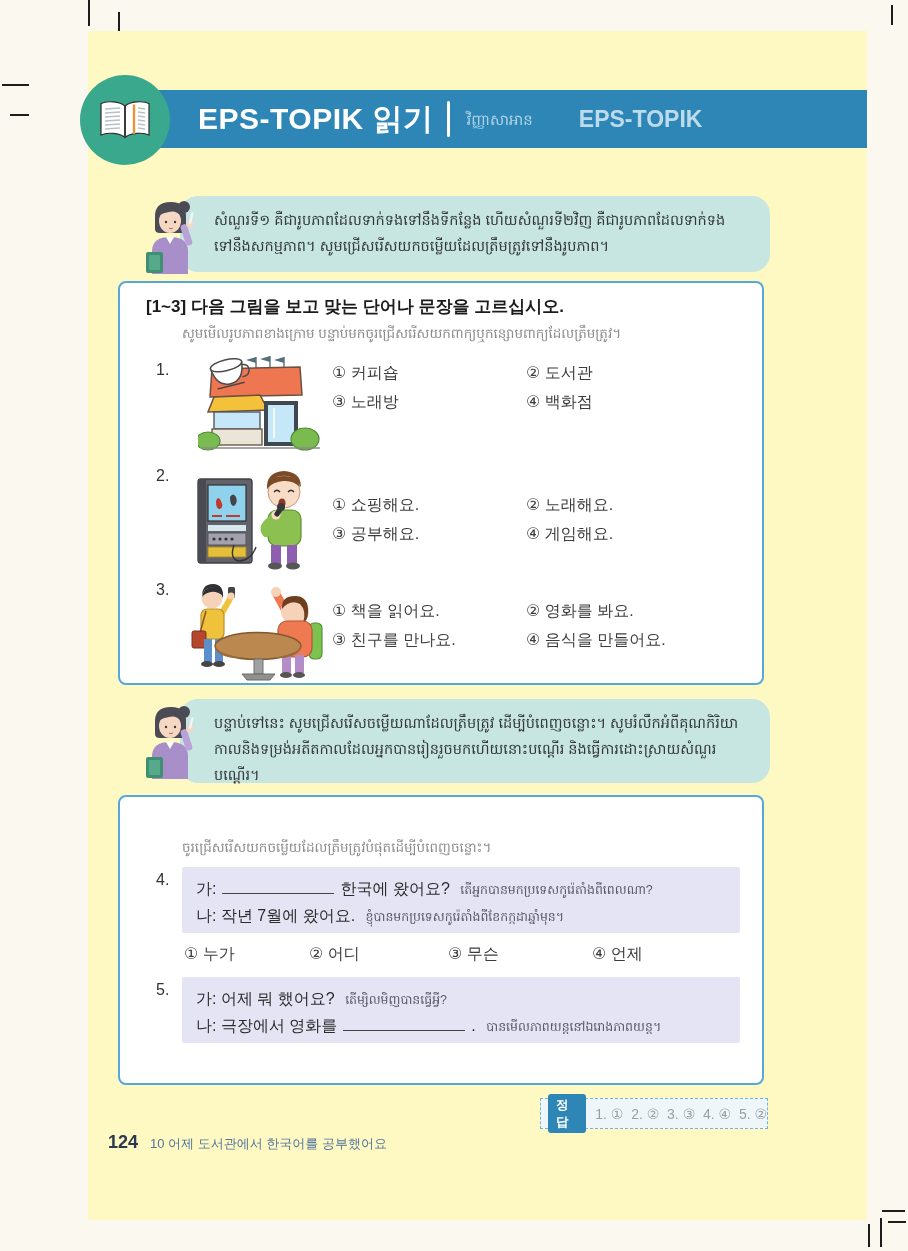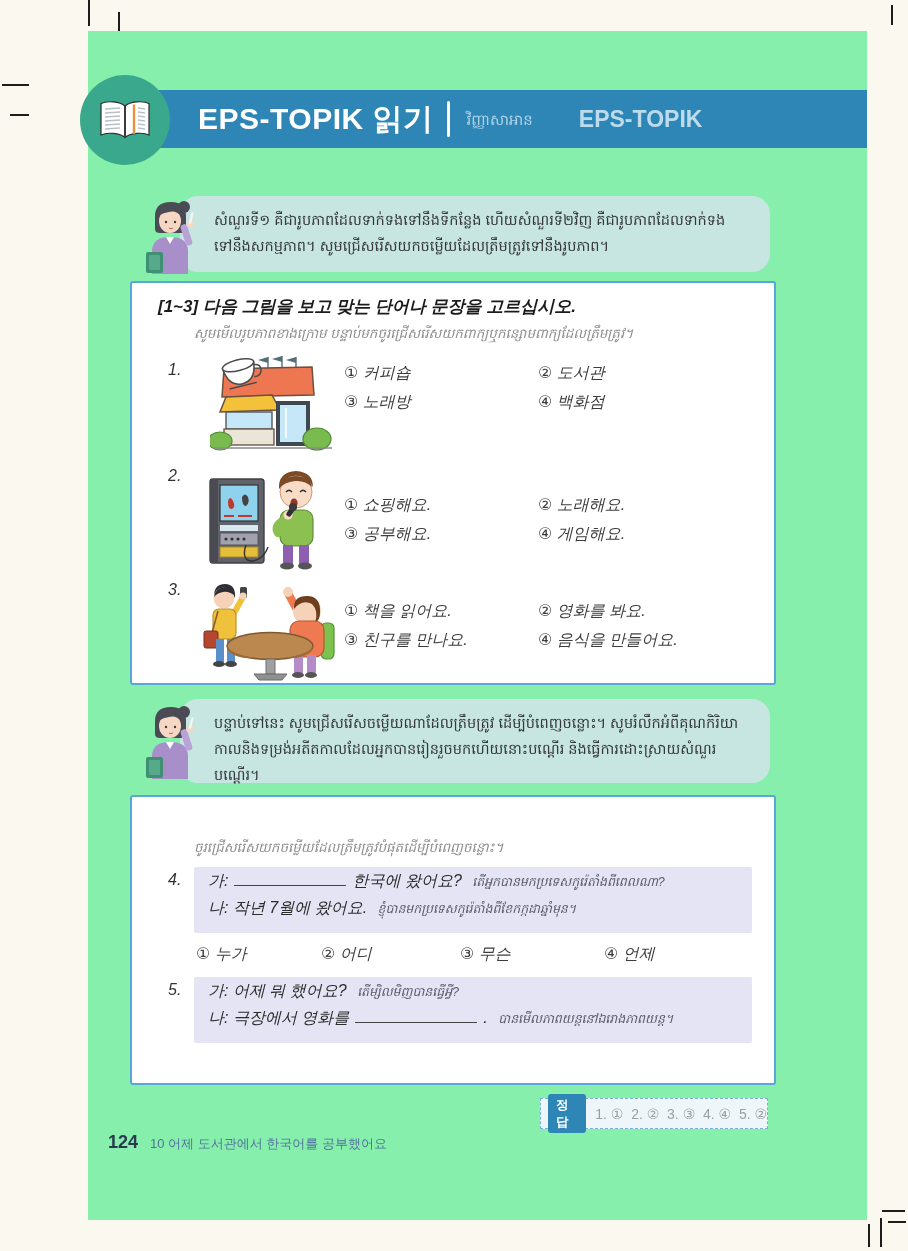--- a/index.html
+++ b/index.html
@@ -2,21 +2,21 @@
 <html><head>
 <meta charset="utf-8">
 <style>
   html,body{margin:0;padding:0;background:#faf8ef;}
   .canvas{position:relative;width:908px;height:1251px;background:#faf8ef;overflow:hidden;
           font-family:"Liberation Sans","DejaVu Sans",sans-serif;}
   .crop{position:absolute;background:#1d1d1d;}
   .crop.v{width:2px;}
   .crop.h{height:2px;}
 
-  .page{position:absolute;left:88px;top:31px;width:779px;height:1189px;background:#86efac;}
+  .page{position:absolute;left:88px;top:31px;width:779px;height:1189px;background:#fef9c3;}
 
   
   .banner{position:absolute;left:14px;top:59px;width:765px;height:58px;background:#2d86b5;
           display:flex;align-items:center;padding-left:96px;box-sizing:border-box;}
   .banner-title{color:#ffffff;font-size:30px;font-weight:bold;letter-spacing:.5px;}
   .banner-divider{display:inline-block;width:3px;height:36px;background:#ffffff;margin:0 16px 0 14px;border-radius:2px;}
   .banner-khmer{color:#aed3e8;font-size:15px;margin-top:4px;}
   .banner-latin{color:#bcdcec;font-size:23px;font-weight:bold;margin-left:46px;}
   .badge-circle{position:absolute;left:-8px;top:44px;width:90px;height:90px;border-radius:50%;
           background:#3aa88d;display:flex;align-items:center;justify-content:center;}
@@ -24,36 +24,36 @@
   
   .inst{position:absolute;left:92px;width:590px;background:#c7e6e2;border-radius:18px;
         box-sizing:border-box;padding:11px 26px 10px 34px;color:#35383a;font-size:14.5px;line-height:26px;}
   .inst1{top:165px;height:76px;}
   .inst2{top:668px;height:84px;}
   .teacher{position:absolute;left:52px;width:62px;height:76px;z-index:3;}
   .teacher1{top:167px;}
   .teacher2{top:672px;}
 
   
-  .sec{position:absolute;left:42px;width:646px;background:#ffffff;border:2px solid #57a7d8;
-       border-radius:3px;box-sizing:border-box;font-style:italic;}
+  .sec{position:absolute;left:30px;width:646px;background:#ffffff;border:2px solid #57a7d8;
+       border-radius:8px;box-sizing:border-box;}
   .sec1{top:250px;height:404px;}
   .sec2{top:764px;height:290px;}
   .sec-title{position:absolute;left:26px;top:12px;font-size:17px;font-weight:bold;color:#1b1b1b;}
   .sec-khmer{position:absolute;left:62px;top:42px;font-size:13.5px;color:#8d8d8d;}
 
   .q-num{position:absolute;font-size:16px;color:#333;}
   .q-img{position:absolute;}
   .opts2{position:absolute;display:grid;grid-template-columns:194px auto;row-gap:9px;
          font-size:16px;color:#3c3c3c;line-height:20px;white-space:nowrap;}
   .opts4{position:absolute;display:grid;grid-template-columns:125px 139px 144px auto;
          font-size:16px;color:#3c3c3c;white-space:nowrap;}
 
   .dlg{position:absolute;left:62px;width:558px;height:66px;background:#e4e4f4;border-radius:2px;
-       box-sizing:border-box;padding:1px 14px;font-size:16px;color:#2b2b2b;line-height:25px;white-space:nowrap;}
+       box-sizing:border-box;padding:9px 14px;font-size:16px;color:#2b2b2b;line-height:25px;white-space:nowrap;}
   .dlg .km{font-size:12.5px;color:#5a5a6e;margin-left:6px;}
   .blank{display:inline-block;width:112px;height:13px;border-bottom:1.5px solid #444;margin:0 6px;vertical-align:baseline;}
 
   
   .answer-key{position:absolute;left:452px;top:1067px;width:228px;height:31px;border:1.5px dashed #74b2d8;
               display:flex;align-items:center;gap:9px;padding-left:7px;box-sizing:border-box;background:#eef6fa;}
   .answer-badge{background:#2d86b5;color:#fff;font-size:12.5px;padding:2.5px 8px;border-radius:3px;font-weight:bold;}
   .answer-text{font-size:14px;color:#9aa0a6;white-space:pre;}
 
   

